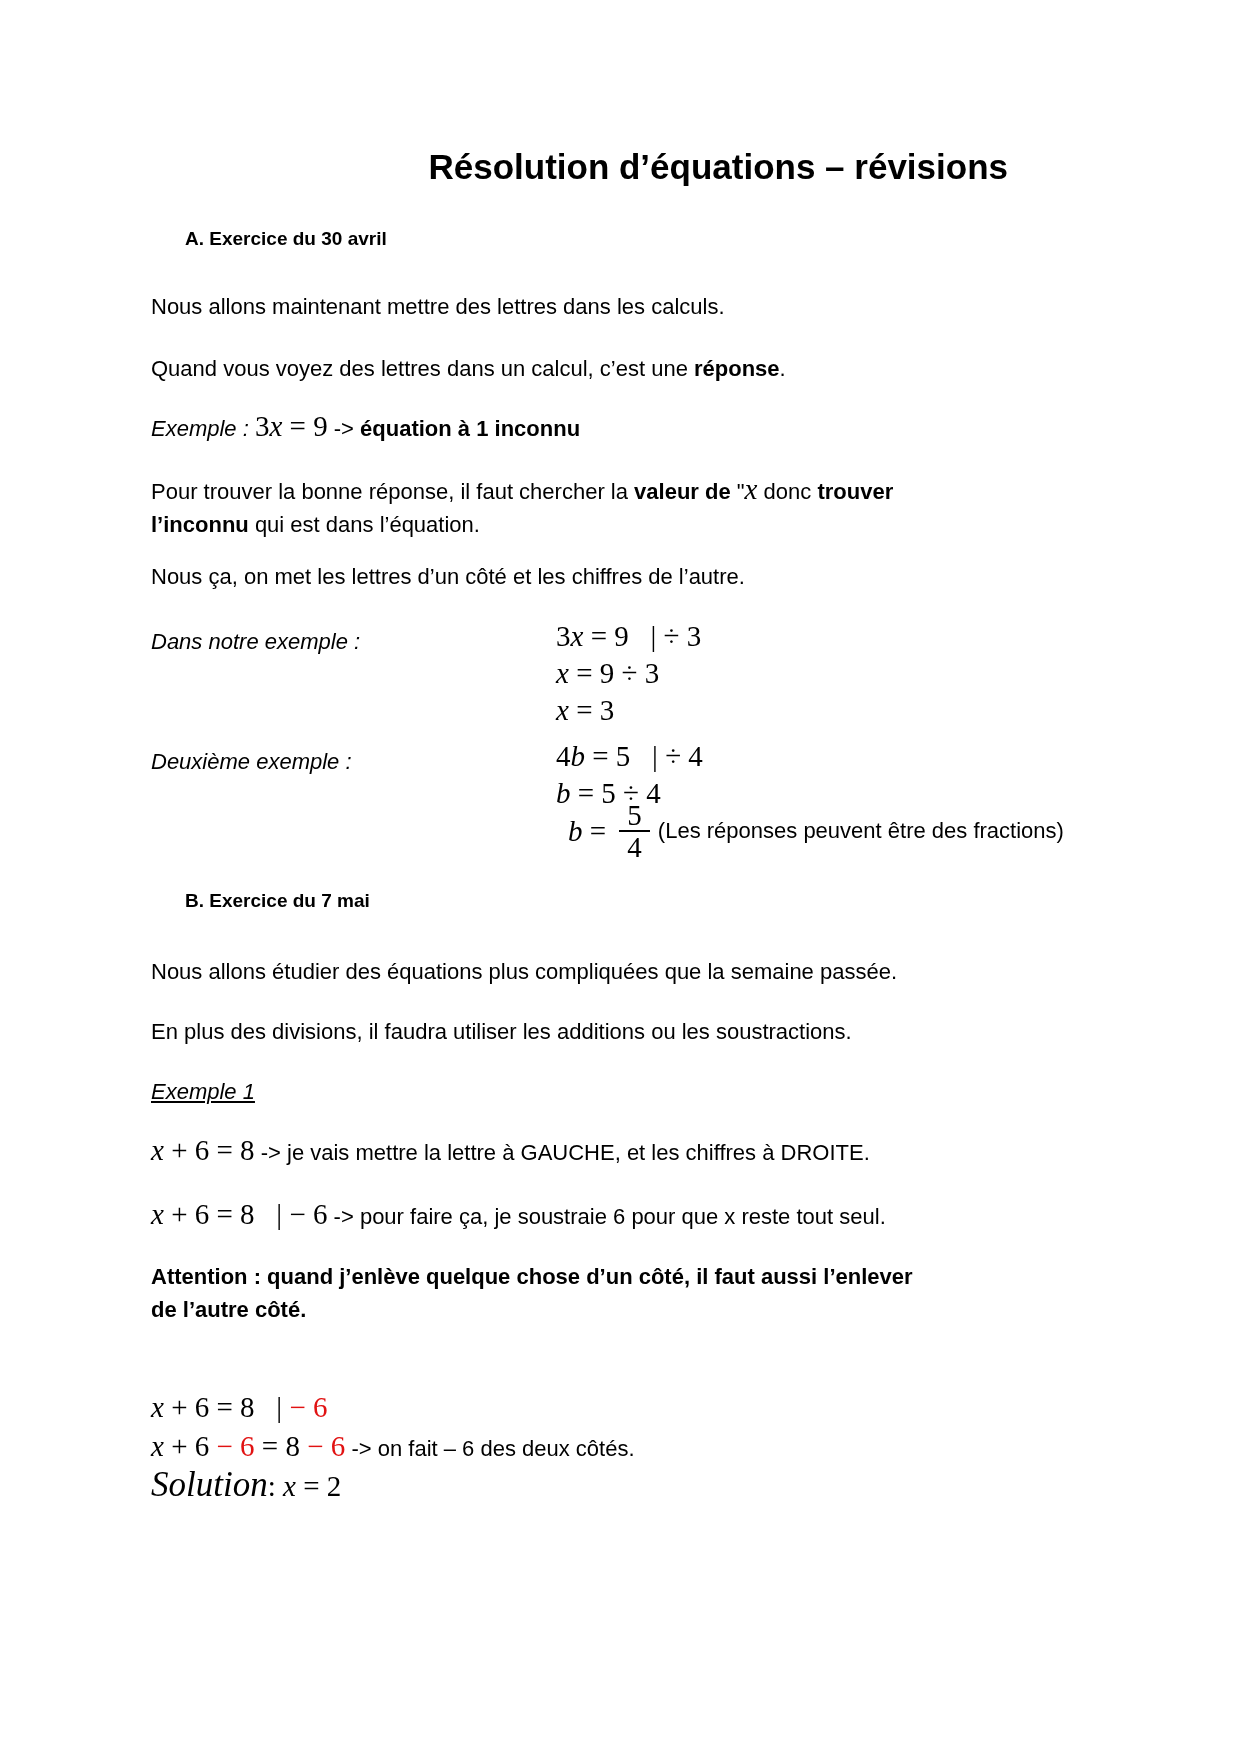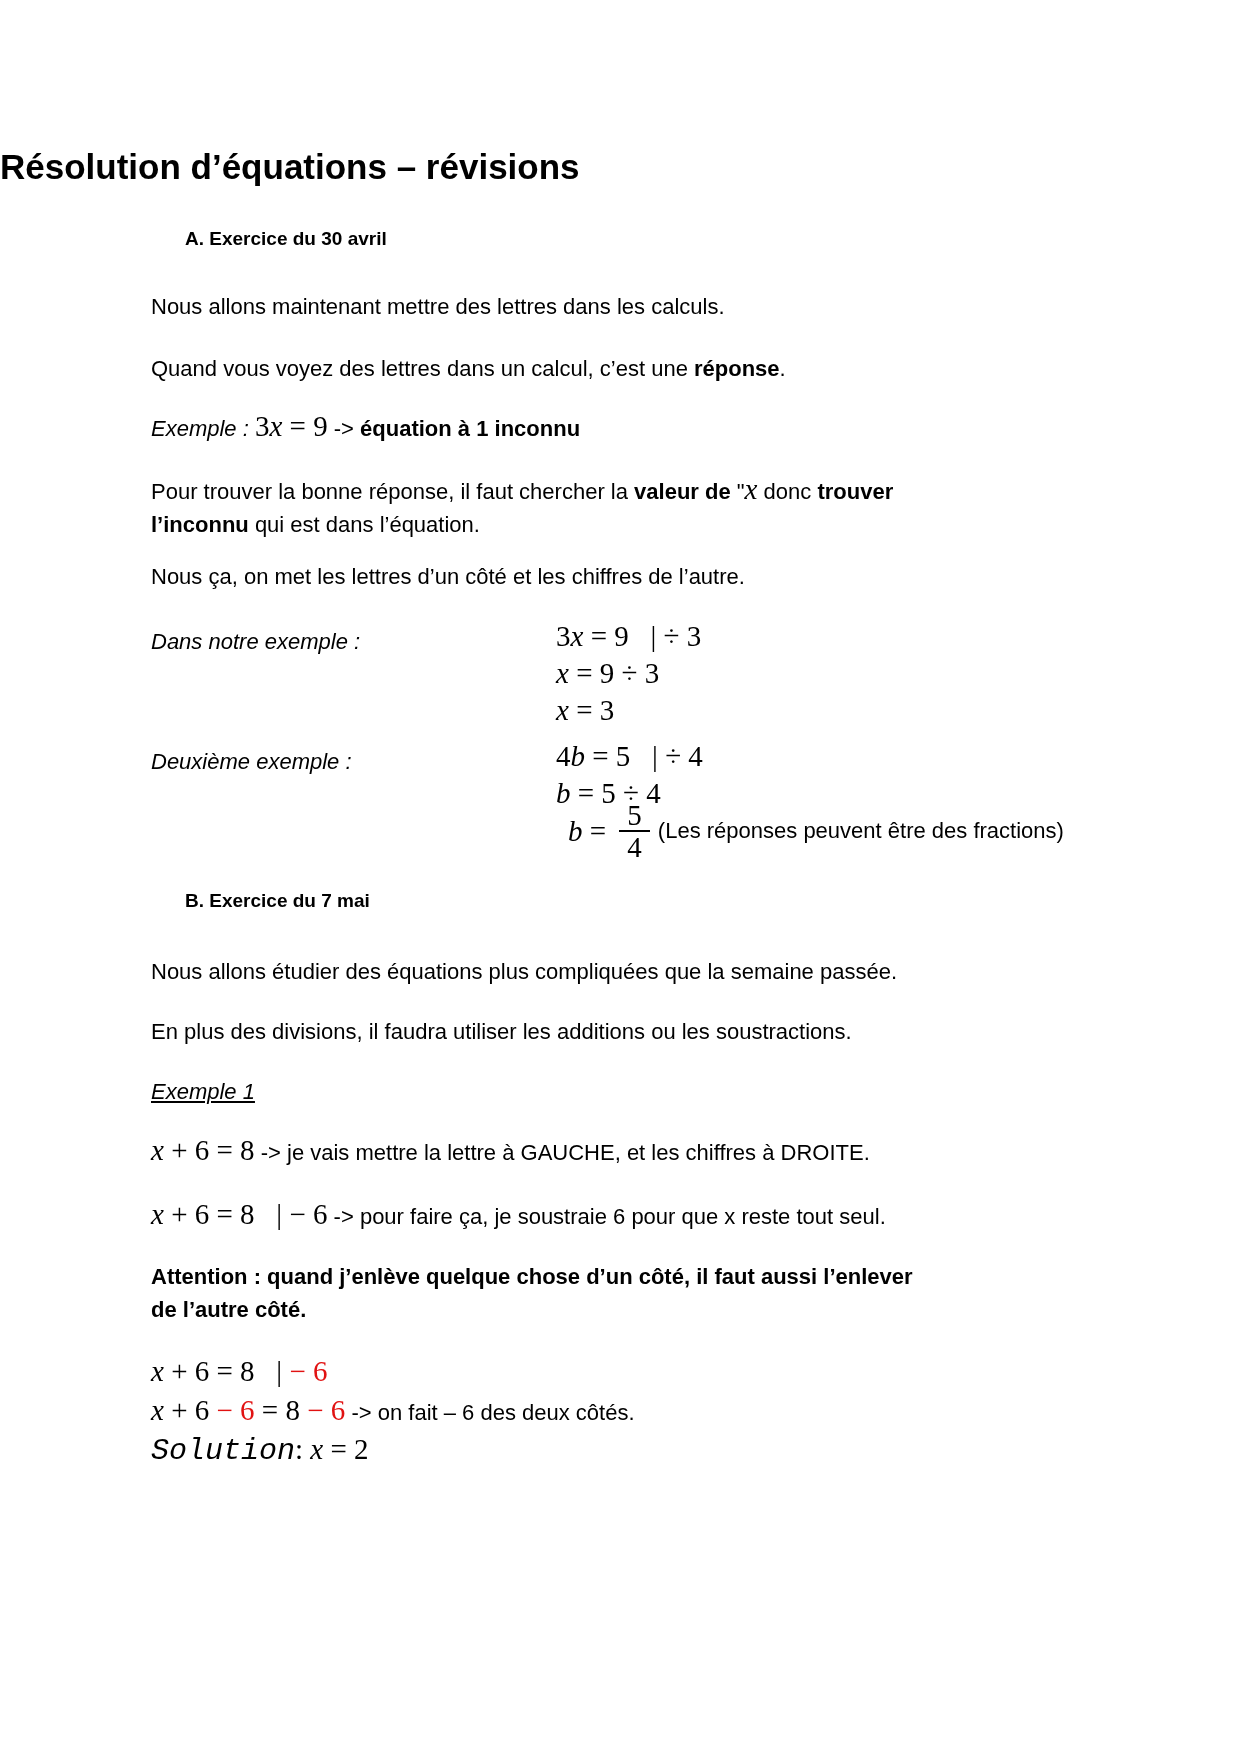--- a/index.html
+++ b/index.html
@@ -12,25 +12,25 @@
     overflow:hidden;
   }
   .abs{position:absolute;}
   
   .tok-t  {font-family:"Liberation Sans",sans-serif;font-size:22px;margin-top:25px;}
   .tok-ti {font-family:"Liberation Sans",sans-serif;font-size:22px;font-style:italic;}
   .tok-tb {font-family:"Liberation Sans",sans-serif;font-size:22px;font-weight:bold;}
   .tok-n  {font-family:"Liberation Serif",serif;font-size:29px;}
   .tok-v  {font-family:"Liberation Serif",serif;font-size:29px;font-style:italic;}
   .tok-rn {font-family:"Liberation Serif",serif;font-size:29px;color:var(--red,#e11212);}
-  .tok-sol{font-family:Liberation Mono, monospace;font-size:30px;font-style:italic;}
+  .tok-sol{font-family:Liberation Serif, serif;font-size:35px;font-style:italic;}
   .tokens{white-space:pre-wrap;}
   
   .doc-title{
-    left:0;top:146;width:1008px;text-align:left;
+    left:0;top:146;width:1008px;text-align:right;
     font-size:35px;font-weight:bold;line-height:1.2;
   }
   .doc-title{top:146px;}
   .heading{
     left:185px;font-size:19px;font-weight:bold;line-height:1.2;
   }
   .body-line{left:151px;font-size:22px;line-height:28px;}
   .body-par {left:151px;font-size:22px;line-height:33px;}
   .math-line{line-height:33px;}
   .eq-col{left:556px;line-height:33px;}
@@ -94,17 +94,17 @@
 <div class="abs body-line" style="top:1018px;">En plus des divisions, il faudra utiliser les additions ou les soustractions.</div>
 
 <div class="abs body-line label-italic underline" style="top:1078px;">Exemple 1</div>
 
 <div class="abs body-par tokens math-line" style="top:1134px;"><span class="tok-v">x</span><span class="tok-n"> + 6 = 8</span><span class="tok-t"> -&gt; je vais mettre la lettre à GAUCHE, et les chiffres à DROITE.</span></div>
 
 <div class="abs body-par tokens math-line" style="top:1198px;"><span class="tok-v">x</span><span class="tok-n"> + 6 = 8   | − 6</span><span class="tok-t"> -&gt; pour faire ça, je soustraie 6 pour que x reste tout seul.</span></div>
 
 <div class="abs body-par tokens" style="top:1260px;width:1000px;"><span class="tok-tb">Attention : quand j’enlève quelque chose d’un côté, il faut aussi l’enlever</span><br><span class="tok-tb">de l’autre côté.</span></div>
 
-<div class="abs work-block" style="top:1354px;">
+<div class="abs work-block" style="top:1390px;">
   <div class="tokens"><span class="tok-v">x</span><span class="tok-n"> + 6 = 8   |</span><span class="tok-rn"> − 6</span></div>
   <div class="tokens"><span class="tok-v">x</span><span class="tok-n"> + 6 </span><span class="tok-rn">− 6</span><span class="tok-n"> = 8 </span><span class="tok-rn">− 6</span><span class="tok-t"> -&gt; on fait – 6 des deux côtés.</span></div>
   <div class="tokens"><span class="tok-sol">Solution</span><span class="tok-n">: </span><span class="tok-v">x</span><span class="tok-n"> = 2</span></div>
 </div>
 
 </body></html>

